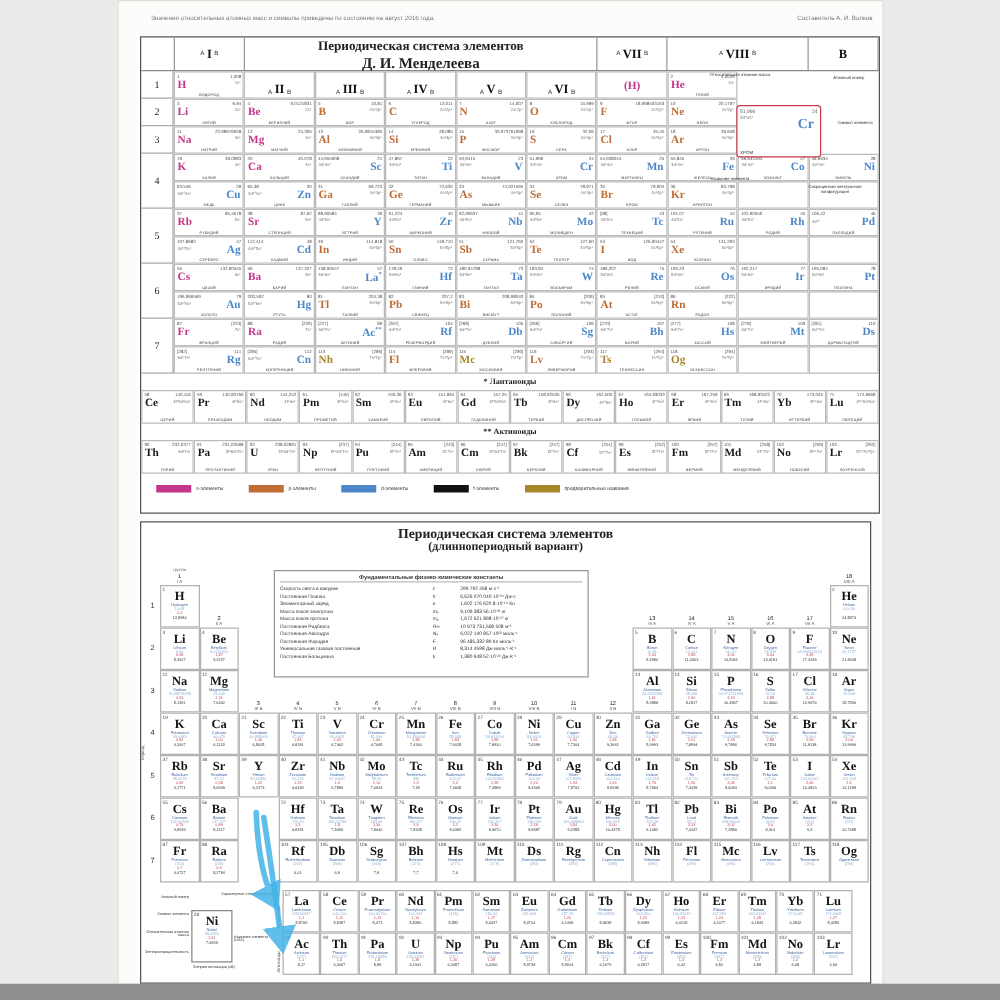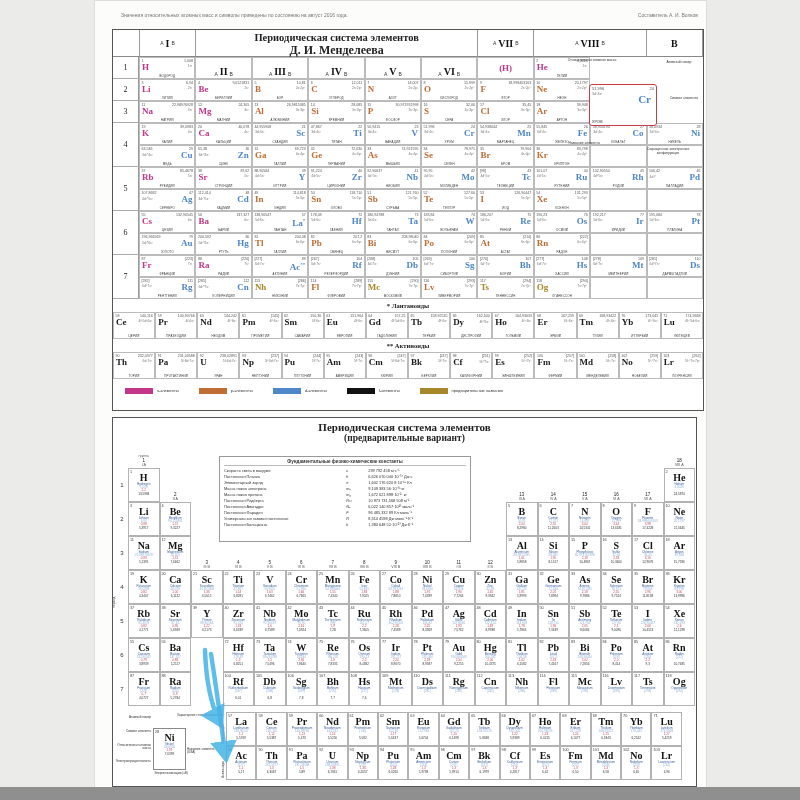--- a/index.html
+++ b/index.html
@@ -1566,21 +1566,21 @@
       </div>
       <div class="albl" style="right:0;top:38px;width:32px;">Символ элемента</div>
       <div class="albl" style="left:0;bottom:10px;width:42px;">Название элемента</div>
       <div class="albl" style="right:0;bottom:0;width:64px;">Сокращенная электронная конфигурация</div>
     </div>
   </div>
 
   <div class="t2">
     <div class="t2titles">
       <div class="l1">Периодическая система элементов</div>
-      <div class="l2">(предварительные вариант)</div>
+      <div class="l2">(длиннопериодный вариант)</div>
     </div>
     <div class="grid2" id="t2grid">
         <div class="hrow2">
           <div class="pn2"></div>
           <div class="ch2">
             <span class="gw">группа</span>
             <span class="n">1</span>
             <span class="sr">I A</span>
           </div>
           <div class="ch2"></div>

